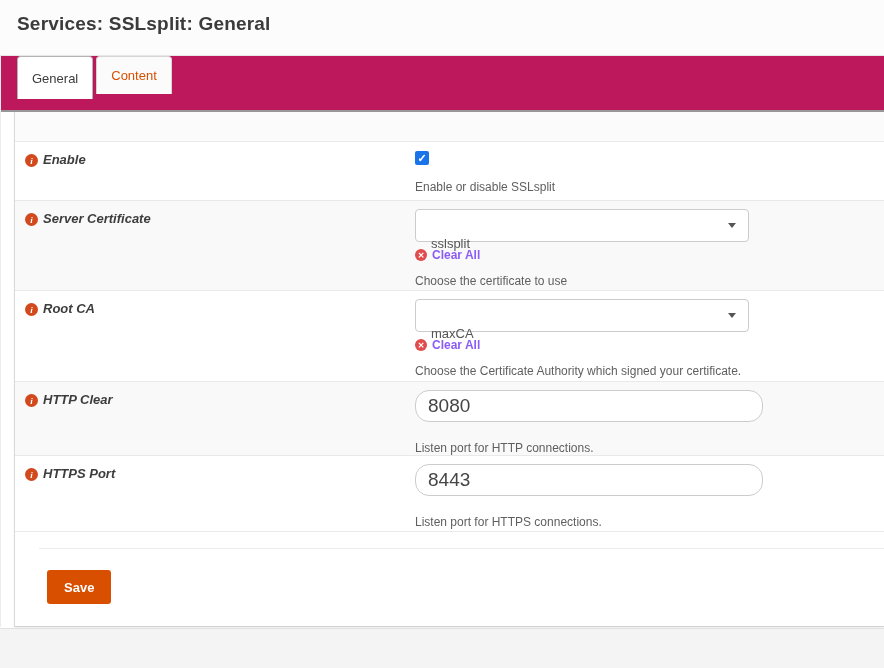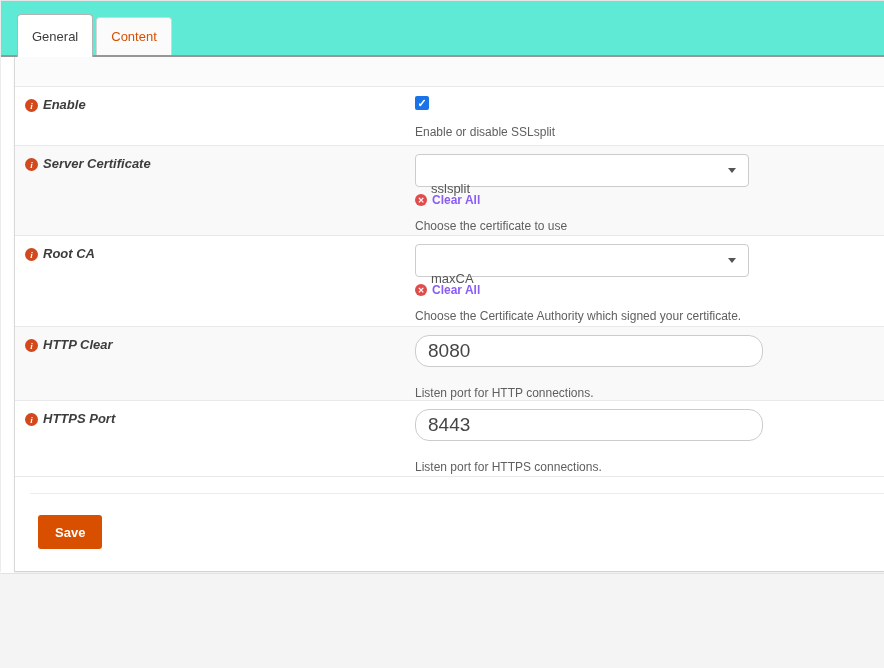--- a/index.html
+++ b/index.html
@@ -6,22 +6,22 @@
   html,body { width:884px; height:668px; overflow:hidden; background:#fff;
               font-family:"Liberation Sans", sans-serif; }
   .page { width:884px; height:668px; display:flex; flex-direction:column; }
 
   
   .header { height:55px; background:#fcfcfc; padding:13px 0 0 17px; }
   .page-title { font-size:19px; font-weight:bold; color:#3b3b3b; letter-spacing:0.2px; }
 
   
   .main-area { border-left:1px solid #ececec; flex:0 0 auto; }
-  .tabbar { height:57px; background:#5eead4; border-top:1px solid #e6e6e6;
-            border-bottom:2px solid #979797; display:flex; align-items:flex-end;
+  .tabbar { height:57px; background:#be185d; border-top:1px solid #e6e6e6;
+            border-bottom:2px solid #979797; display:flex; align-items:flex-start;
             padding-left:16px; }
   .tab { font-size:13px; padding:0 14px; display:flex; align-items:center;
          border-radius:4px 4px 0 0; cursor:pointer; white-space:nowrap; }
   .tab-active { height:43px; margin-bottom:-2px; background:#fff;
                 border:1px solid #b3b3b3; border-bottom:none; color:#3c3c3c; z-index:2; }
   .tab-inactive { height:38px; margin-left:3px; background:#fbfbfb;
                   border:1px solid #d5d5d5; border-bottom:none; color:#d94f00; }
 
   
   .panel { margin-left:13px; background:#fff; border-left:1px solid #d9d9d9;
@@ -65,33 +65,36 @@
 
   .text-input { width:348px; height:32px; border:1px solid #ccc; border-radius:14px;
                 padding:0 12px; font-size:19px; color:#454545; background:#fff;
                 font-family:"Liberation Sans", sans-serif; outline:none; }
 
   .help-text { display:block; font-size:12px; color:#5f5f5f; }
   .help-cb   { margin-top:15px; }
   .help-sel  { margin-top:12px; }
   .help-inp  { margin-top:19px; }
 
-  .form-bottom { margin:16px 0 0 15px; border-top:1px solid #ececec;
+  .form-bottom { margin:16px 0 0 24px; border-top:1px solid #ececec;
                  padding:21px 0 22px 8px; }
   .save-btn { background:#d94f00; color:#fff; font-size:13px; font-weight:bold;
               border:none; border-radius:3px; height:34px; padding:0 17px;
               cursor:pointer; font-family:"Liberation Sans", sans-serif; }
 
   .footer { flex:1; background:#f4f4f4; border-top:1px solid #e2e2e2; margin-top:1px; }
 </style>
 </head>
 <body>
 
 <div class="page">
 
+  <div class="header">
+    <div class="page-title">Services: SSLsplit: General</div>
+  </div>
 
   <div class="main-area">
 
     <div class="tabbar">
       <div class="tab tab-active">
         <span>General</span>
       </div>
       <div class="tab tab-inactive">
         <span>Content</span>
       </div>

